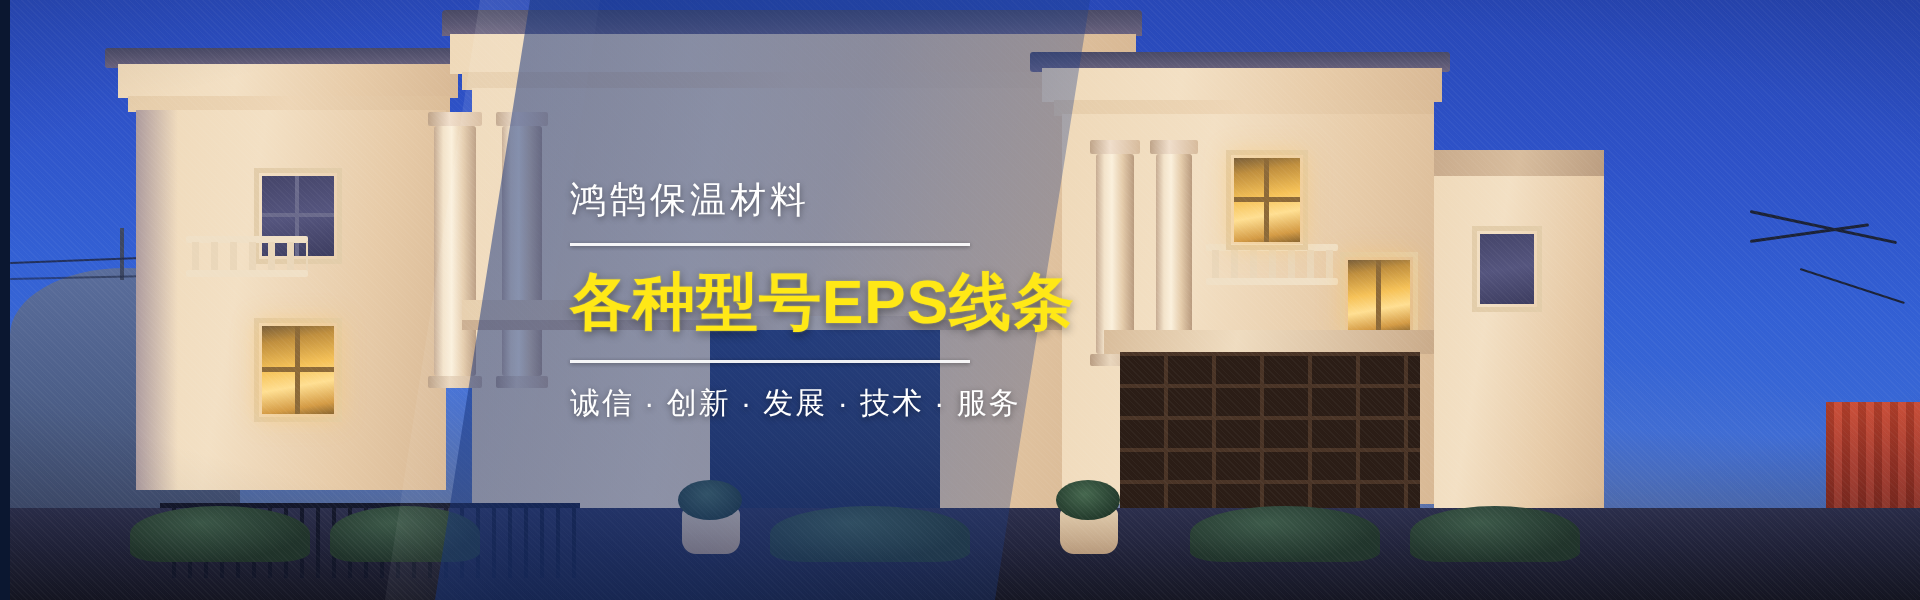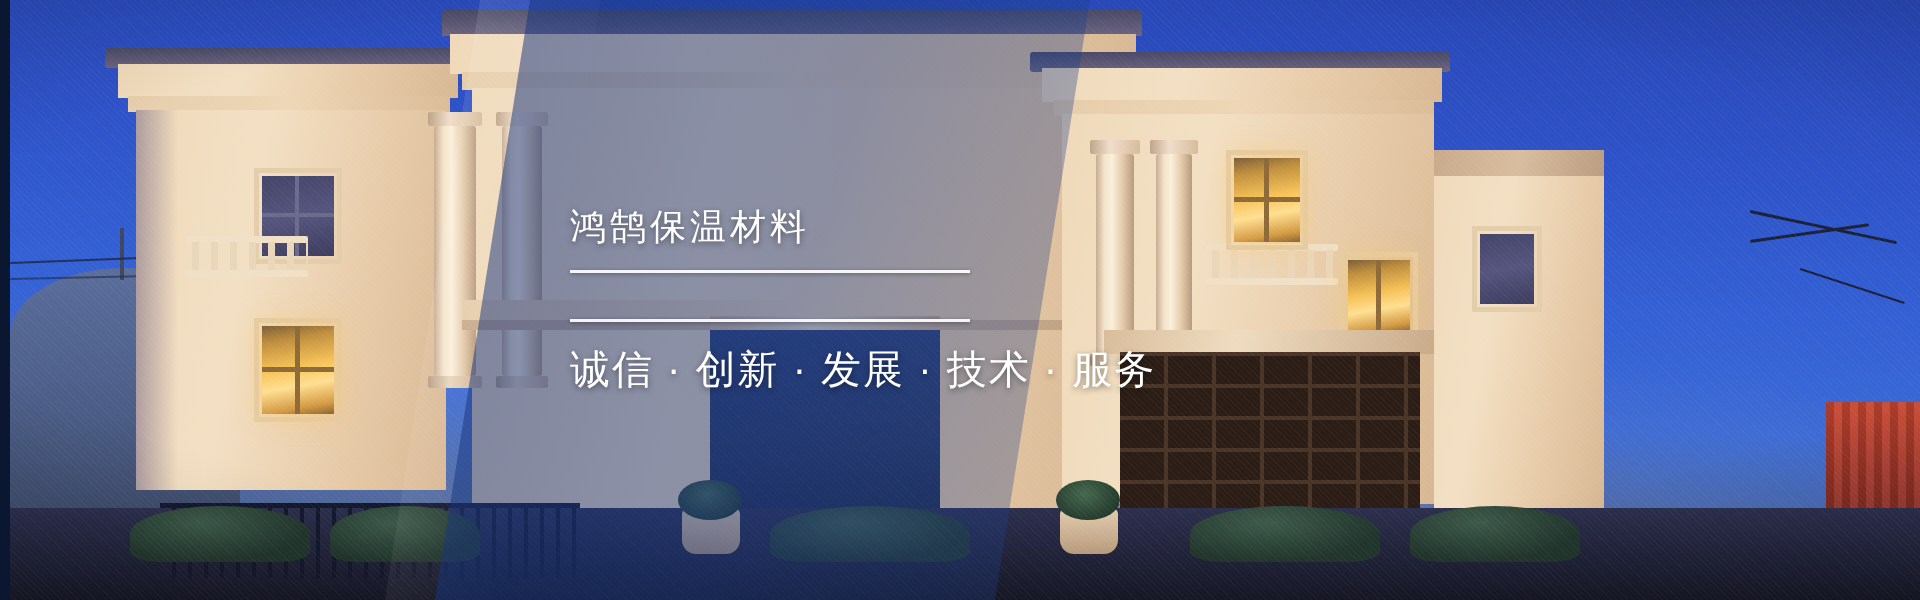--- a/index.html
+++ b/index.html
@@ -258,21 +258,21 @@
   #rule2{
     width:400px; height:3px;
     background:#ffffff;
     opacity:.92;
     margin-top:24px;
     margin-bottom:20px;
     box-shadow:0 1px 4px rgba(0,0,0,.4);
   }
   #tagline{
     color:#ffffff;
-    font-size:40px;
+    font-size:30px;
     letter-spacing:2px;
     white-space:nowrap;
     text-shadow: 0 2px 6px rgba(0,0,0,.45);
   }
 </style>
 </head>
 <body>
 
 <div id="banner">
 
@@ -390,17 +390,18 @@
     <div id="grain"></div>
     <div id="vignette"></div>
   </div>
 
   <div id="tintPanel2"></div>
   <div id="tintPanel"></div>
 
   <div id="copy">
     <div id="eyebrow">鸿鹄保温材料</div>
     <div id="rule"></div>
+    <div class="headline">各种型号EPS线条</div>
     <div id="rule2"></div>
     <div id="tagline">诚信 · 创新 · 发展 · 技术 · 服务</div>
   </div>
 
 </div>
 
 </body></html>

